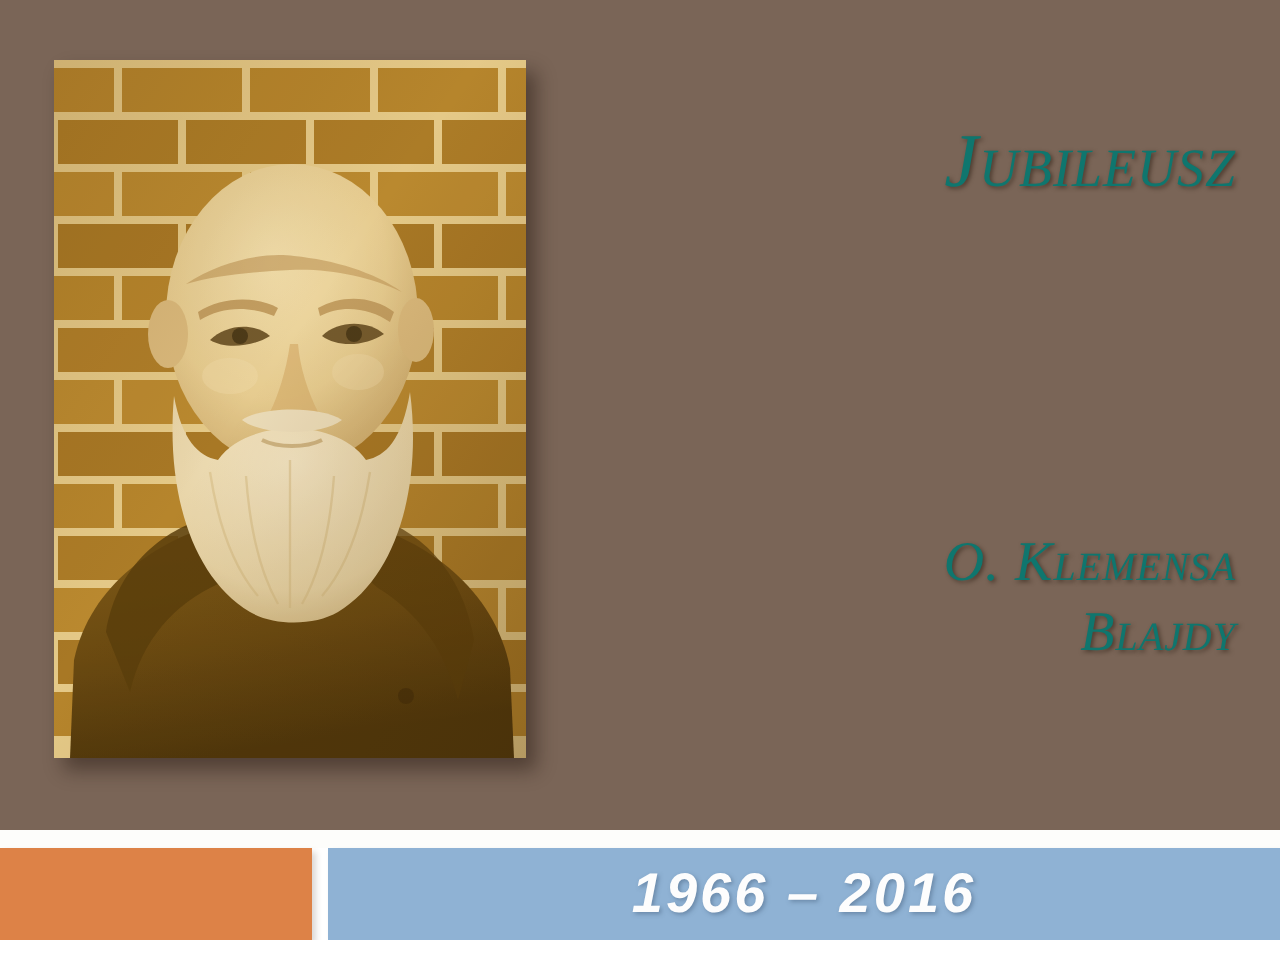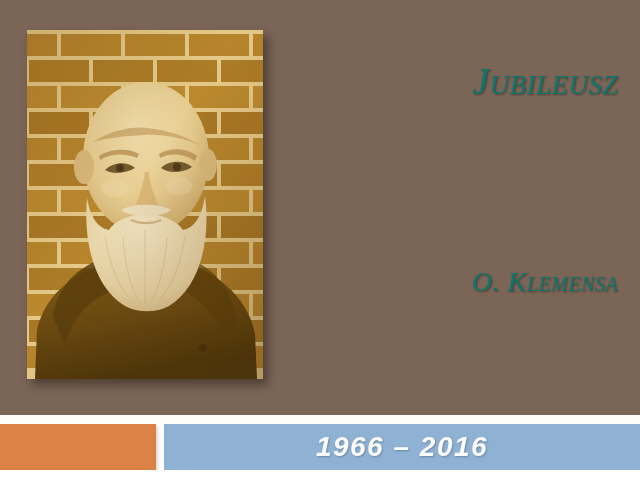--- a/index.html
+++ b/index.html
@@ -309,20 +309,21 @@
       </svg>
     </div>
   </div>
 
   <div id="title-primary" class="title-block">
     <span class="title-line">Jubileusz</span>
   </div>
 
   <div id="title-secondary" class="title-block">
     <span class="title-line">O. Klemensa</span>
+    <span class="title-line">Blajdy</span>
   </div>
 
   <div id="bottom-gap"></div>
 
   <div id="accent-orange"></div>
 
   <div id="date-bar">
     <span id="date-text">1966 – 2016</span>
   </div>
 

